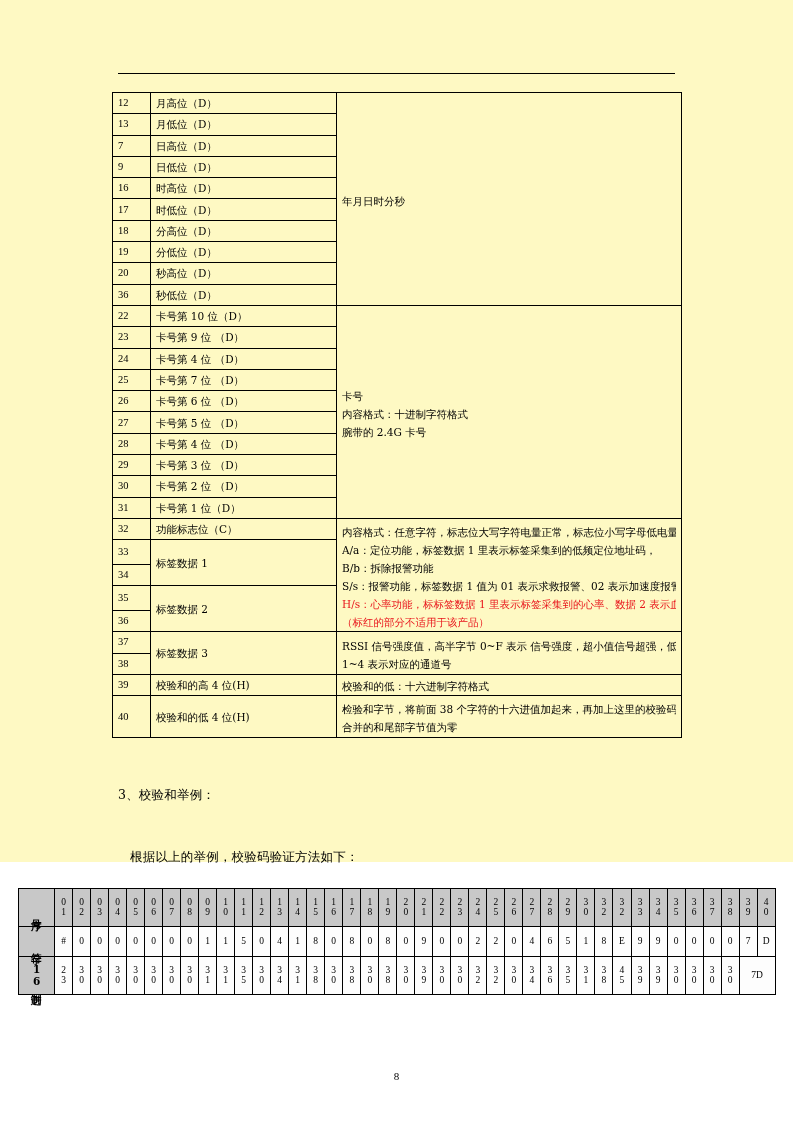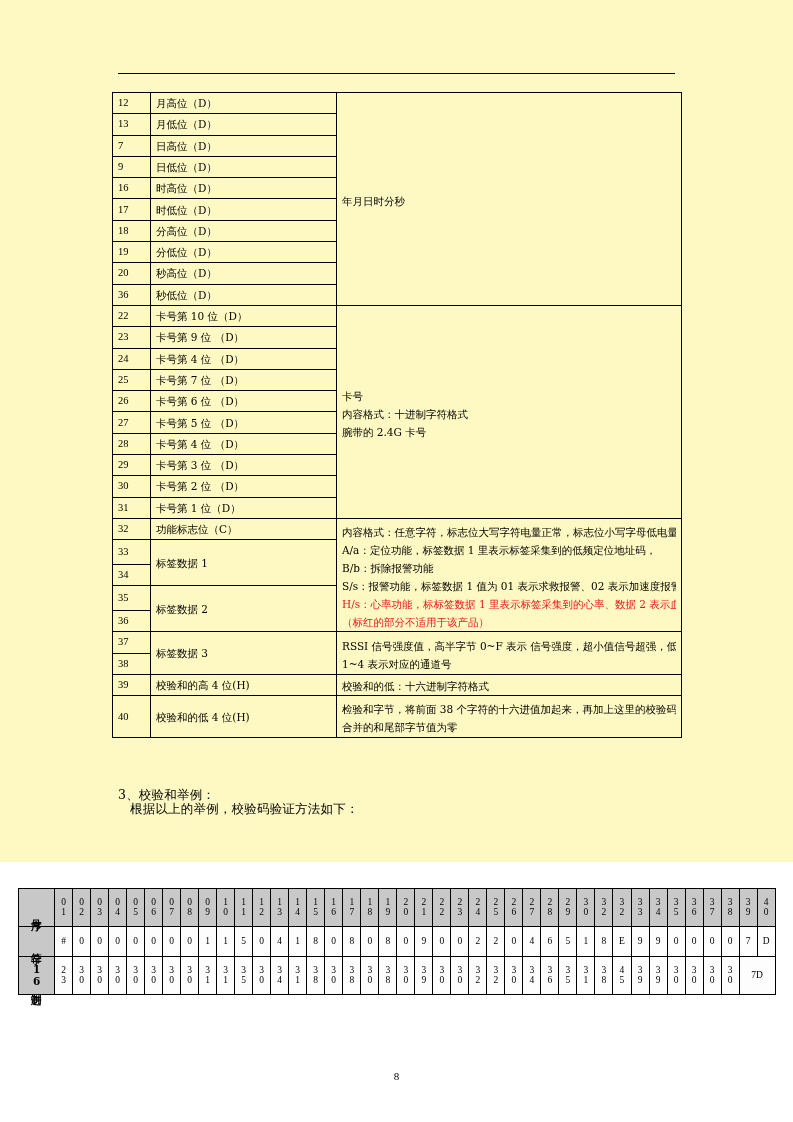--- a/index.html
+++ b/index.html
@@ -72,21 +72,21 @@
   .para {
     position: absolute;
     left: 118px;
     font-size: 12.5px;
     line-height: 1.5;
     letter-spacing: 0.2px;
     white-space: nowrap;
   }
   .para.p1 { top: 786px; }
   .para.p2 { top: 809px; }
-  .para.p3 { top: 800px; left: 130px; }
+  .para.p3 { top: 848px; left: 130px; }
   .mono-ex { font-family: "Liberation Serif", serif; letter-spacing: 0.1px; }
 
   
   .chk-wrap {
     position: absolute;
     left: 18px;
     top: 888px;
     width: 757px;
   }
   .chk-table {

